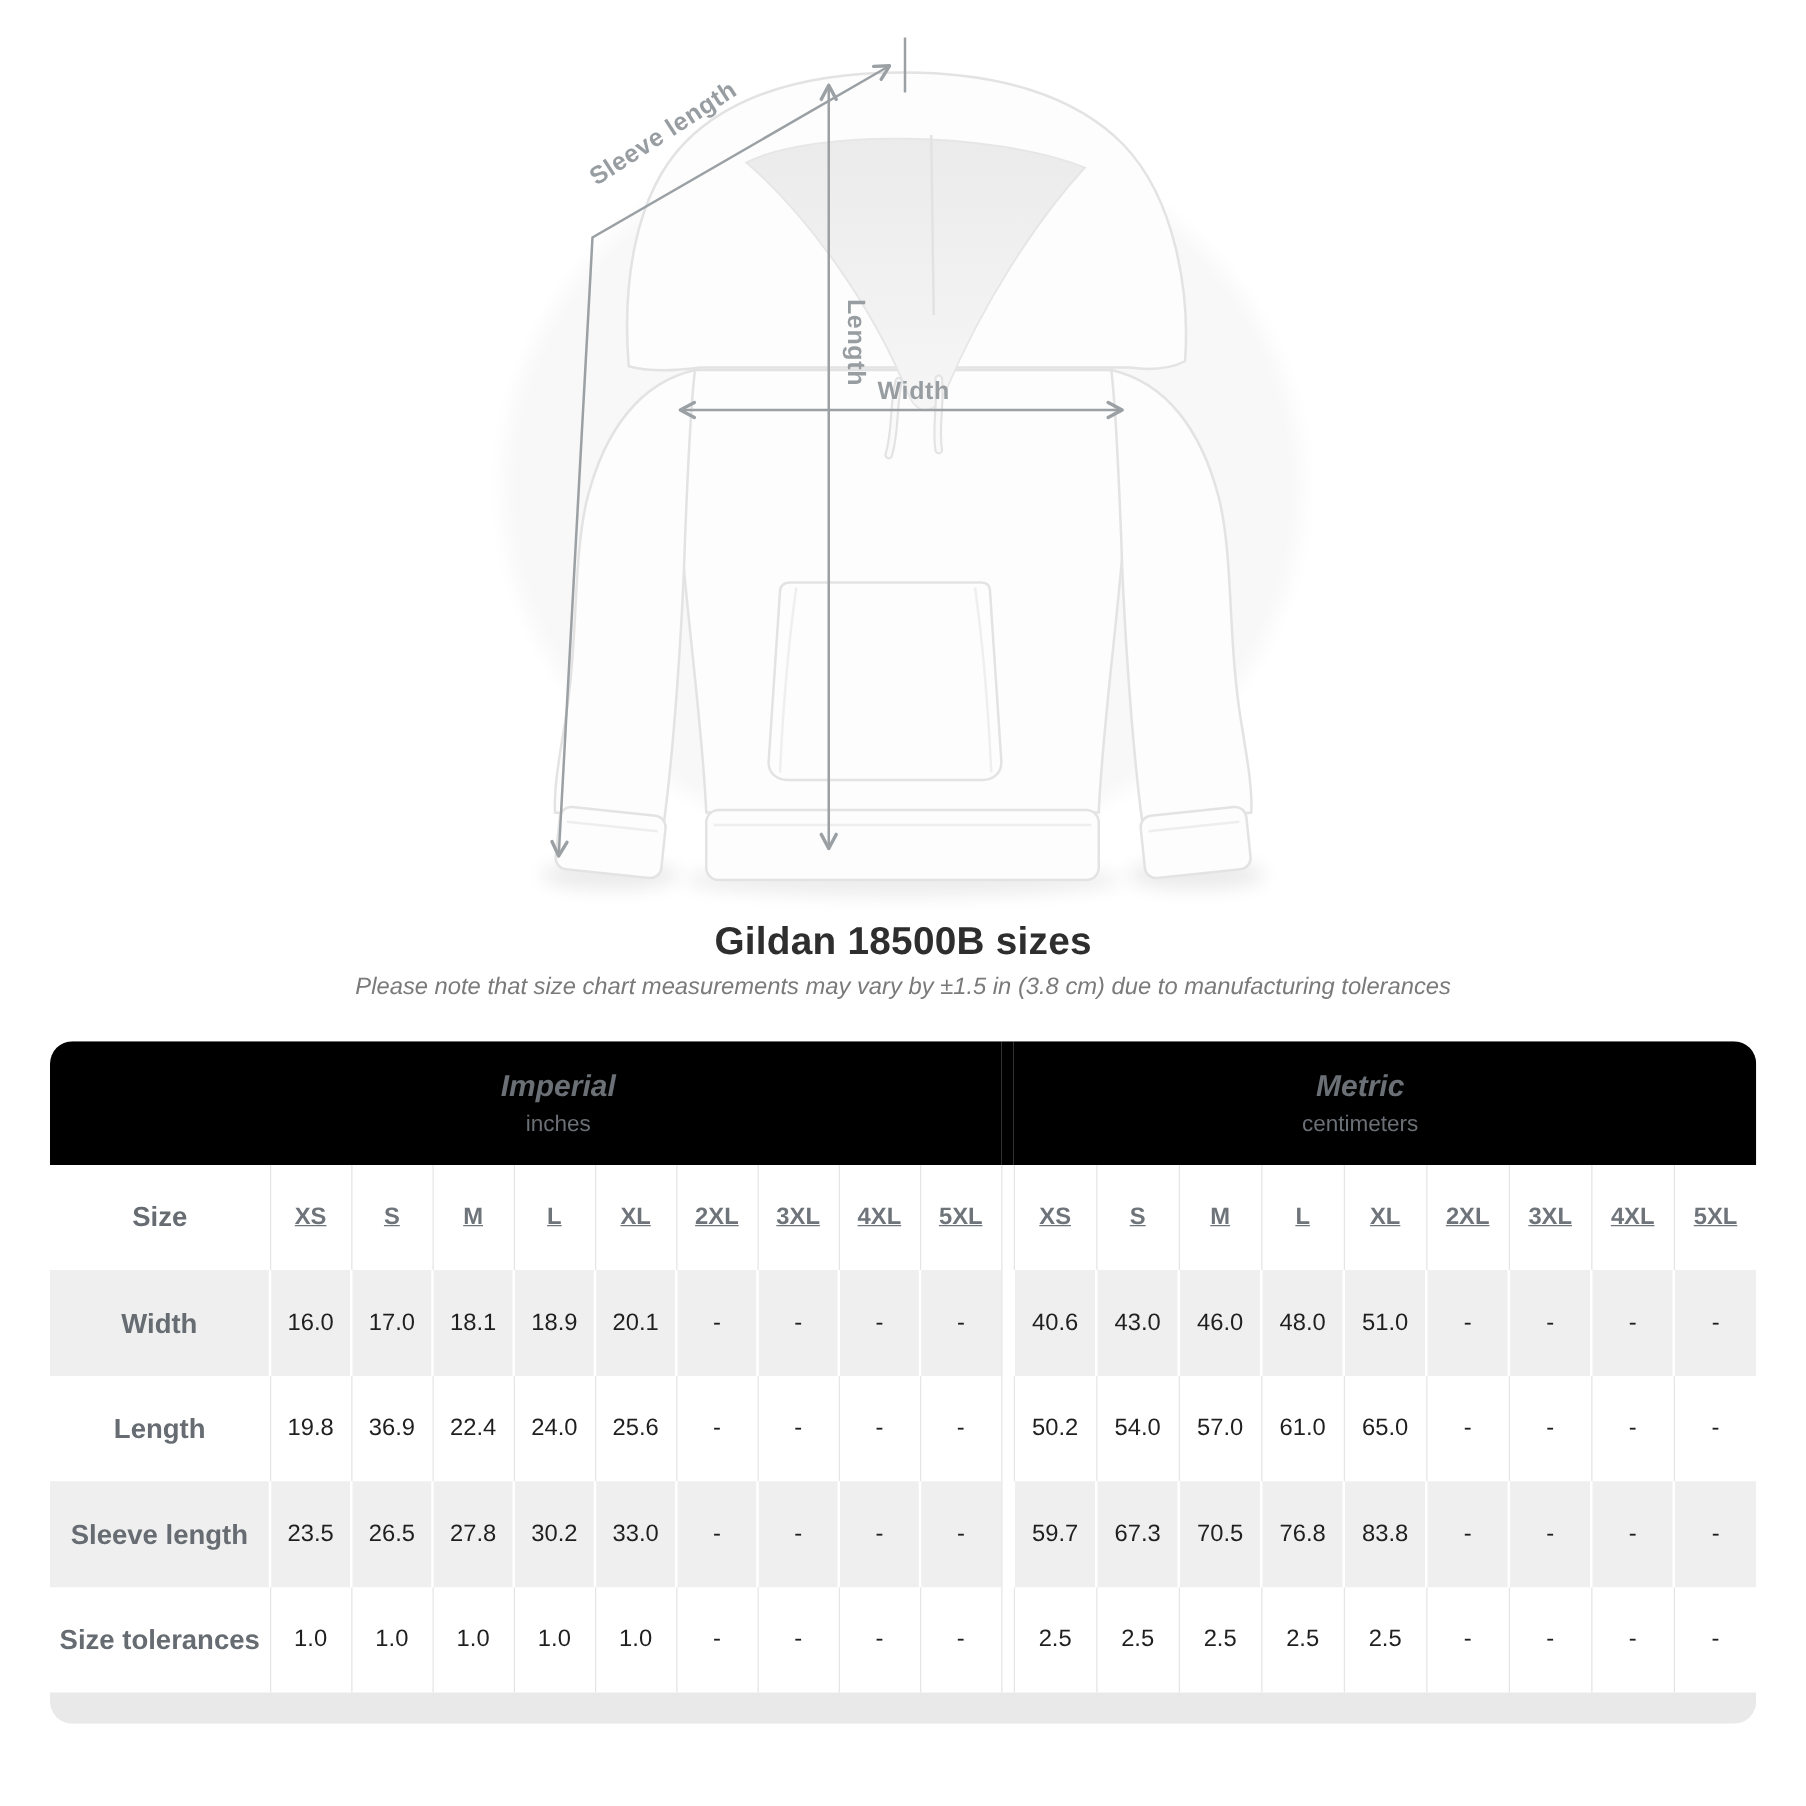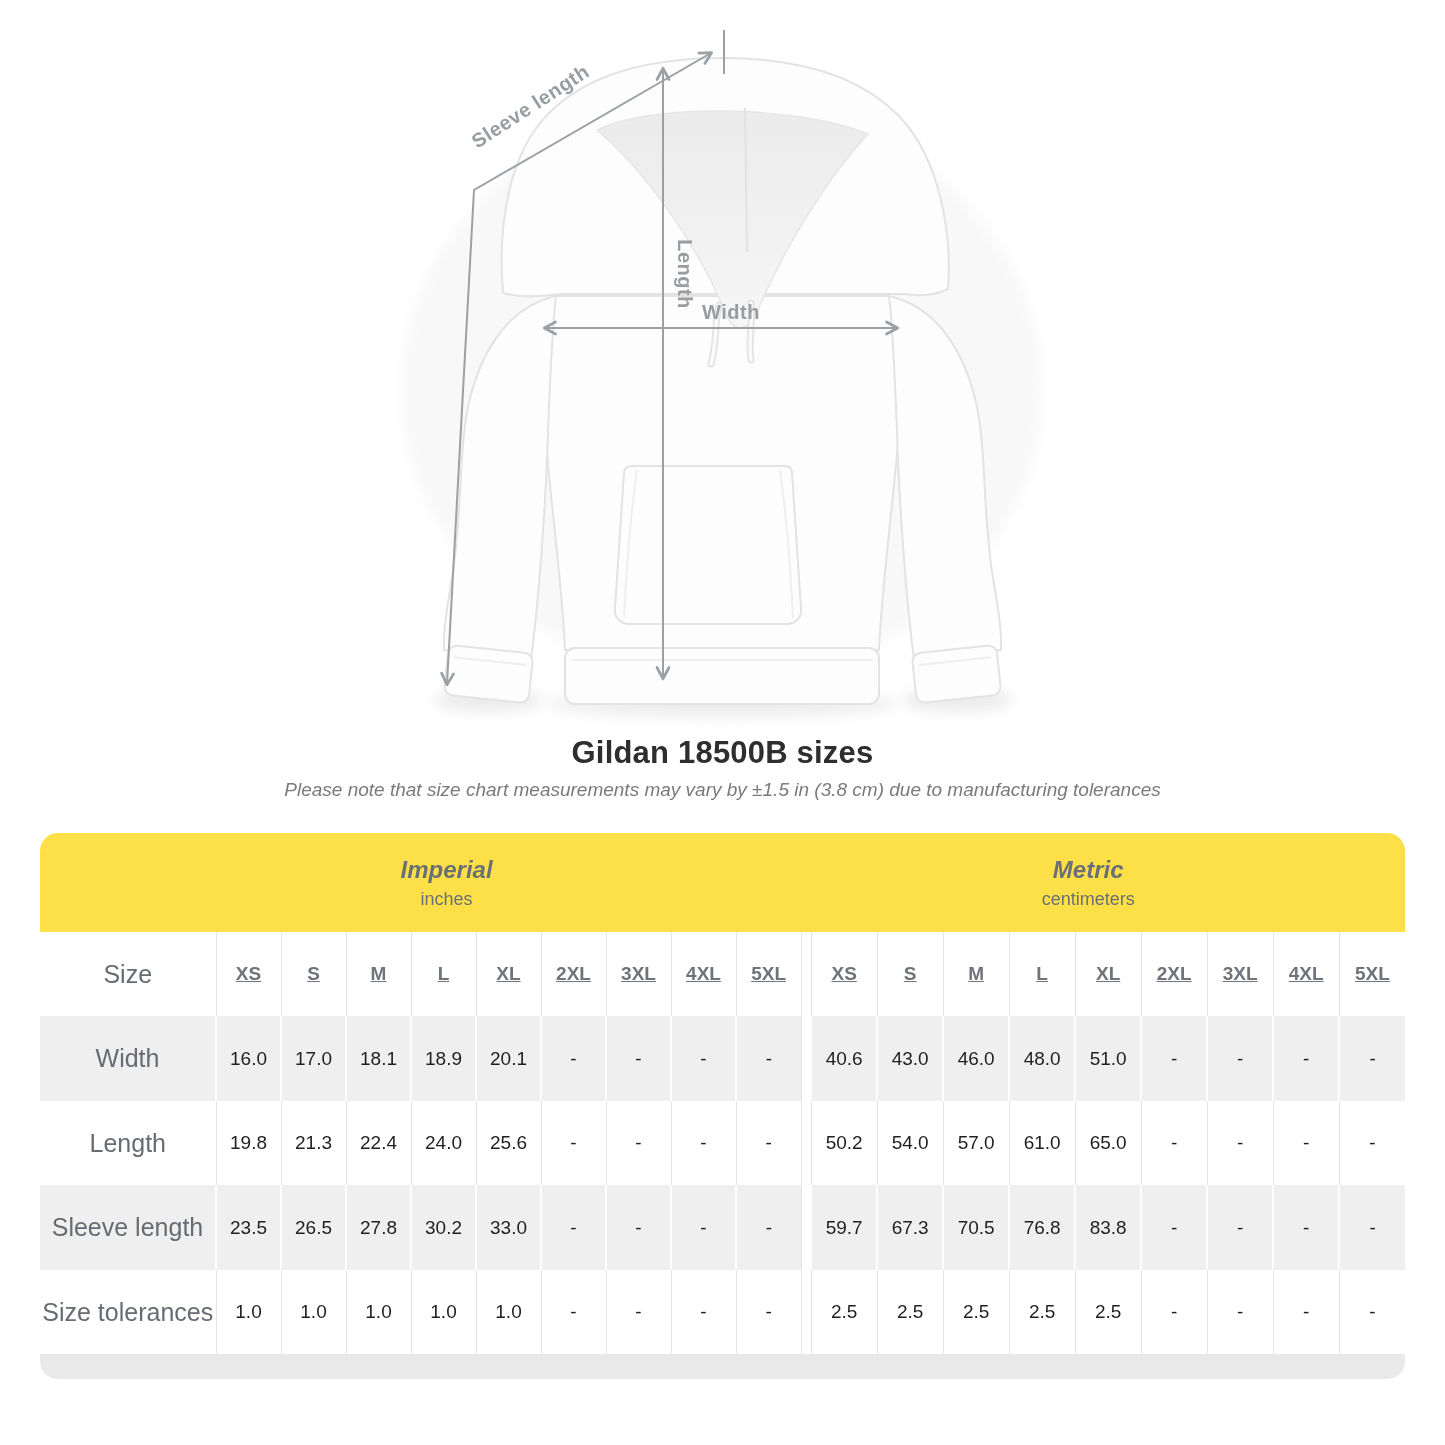--- a/index.html
+++ b/index.html
@@ -7,31 +7,31 @@
     font-family:"Liberation Sans", sans-serif; }
   .figure-wrap { width:1445px; height:735px; position:relative; }
   .page-title { text-align:center; font-size:31px; font-weight:bold; color:#2e2e2e;
     line-height:36px; letter-spacing:.2px; }
   .page-subtitle { text-align:center; font-size:19px; font-style:italic; color:#7a7a7a;
     margin-top:7px; line-height:23px; }
   .table-wrap { width:1365px; margin:32px 0 0 40px; border-radius:18px; overflow:hidden; }
   table { width:1365px; border-collapse:collapse; table-layout:fixed; }
   td { text-align:center; vertical-align:middle; padding:0; }
   
-  .row-head td { height:99px; background:#fde047; }
+  .row-head td { height:99px; background:#000000; }
   .sec-name { font-size:24px; font-weight:bold; font-style:italic; color:#6a7076; line-height:30px; }
   .sec-unit { font-size:18px; color:#6a7076; line-height:24px; margin-top:2px; }
   td.sec-imperial { padding-left:52px; }
   td.sec-metric  { padding-right:40px; }
   
   .row-size td { height:84px; background:#ffffff; }
   
   tr.rg td { height:85px; background:#efefef; }
   tr.rw td { height:84px; background:#ffffff; }
-  td.lbl { font-size:25px; font-weight:normal; color:#666c72;margin-top:16px; }
+  td.lbl { font-size:22px; font-weight:bold; color:#666c72;margin-top:16px; }
   td.hd  { font-size:19px; font-weight:bold; color:#6e747a;text-decoration:underline; }
   td.val { font-size:19px; color:#1f1f1f; }
   
   .row-size td + td:not(.gap), tr.rw td + td:not(.gap) { border-left:1px solid #e5e5e5; }
   tr.rg td + td:not(.gap) { border-left:2px solid #ffffff; }
   .row-size td.gap, tr.rg td.gap, tr.rw td.gap { background:#ffffff;
     border-left:1px solid #e5e5e5; border-right:1px solid #e5e5e5; }
   
   .row-bottom td { height:25px; background:#e9e9e9; }
   svg text.ann { fill:#979da1; font-weight:bold; font-size:20px;
@@ -182,21 +182,21 @@
           <td class="val">48.0</td>
           <td class="val">51.0</td>
           <td class="val">-</td>
           <td class="val">-</td>
           <td class="val">-</td>
           <td class="val">-</td>
         </tr>
         <tr class="rw">
           <td class="lbl">Length</td>
           <td class="val">19.8</td>
-          <td class="val">21.3</td>
+          <td class="val">36.9</td>
           <td class="val">22.4</td>
           <td class="val">24.0</td>
           <td class="val">25.6</td>
           <td class="val">-</td>
           <td class="val">-</td>
           <td class="val">-</td>
           <td class="val">-</td>
           <td class="gap"></td>
           <td class="val">50.2</td>
           <td class="val">54.0</td>

